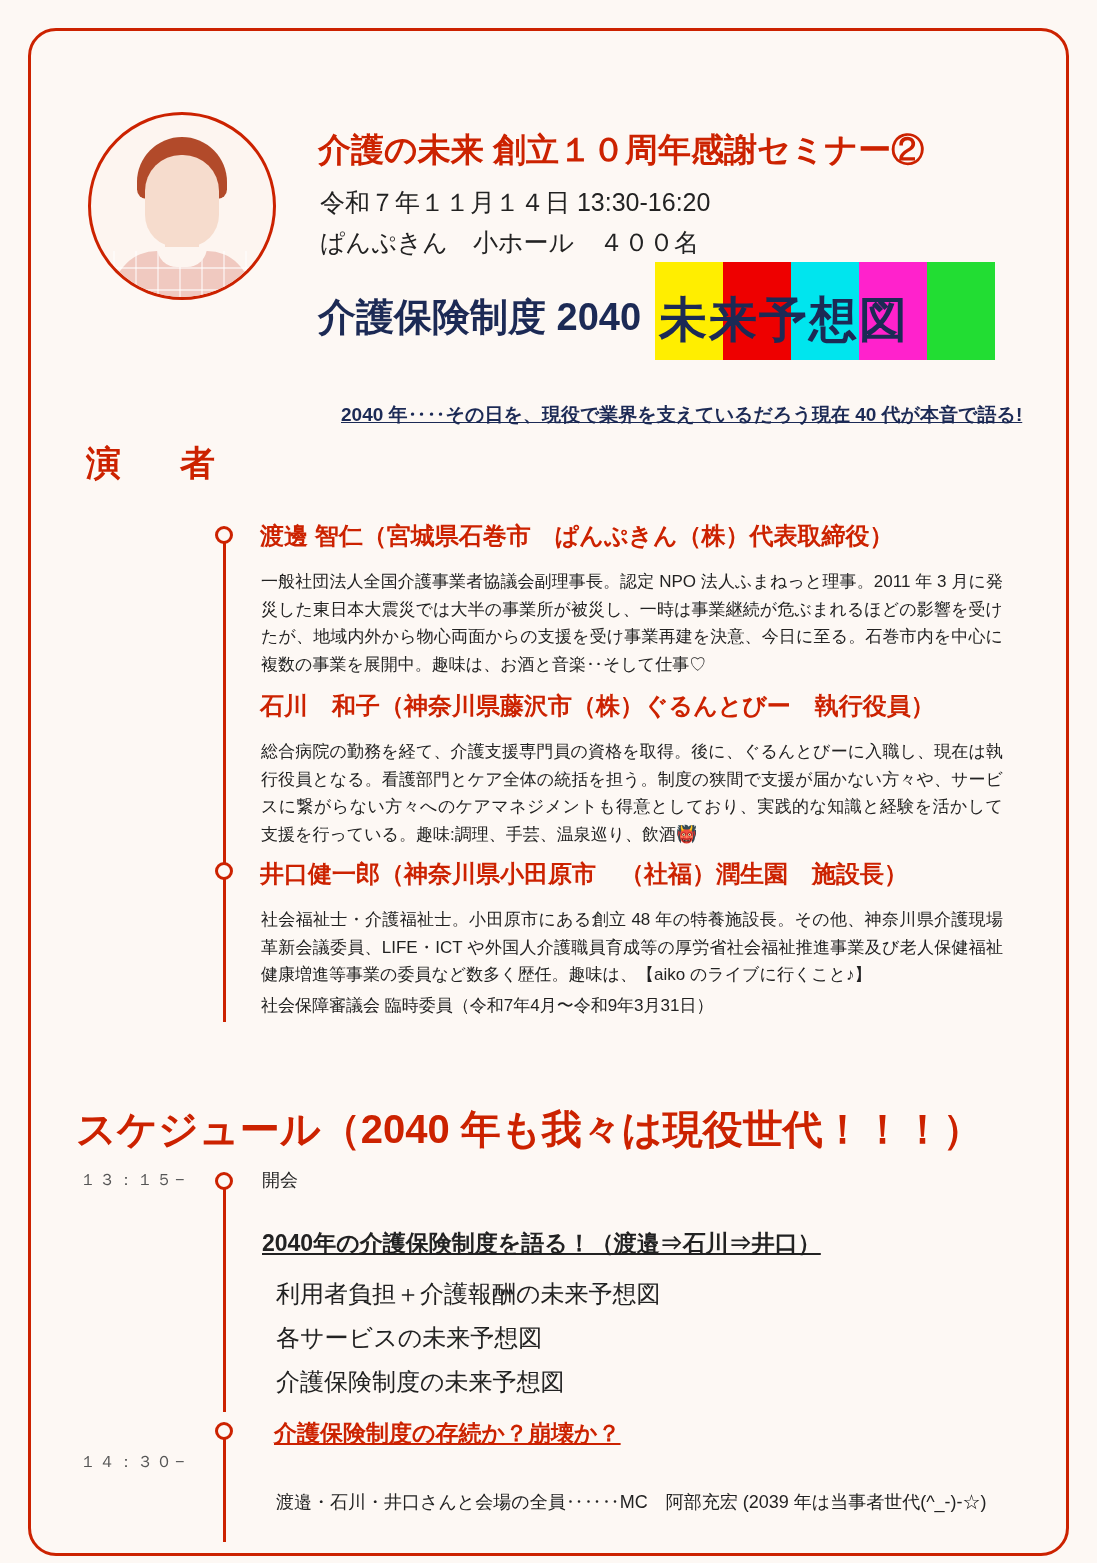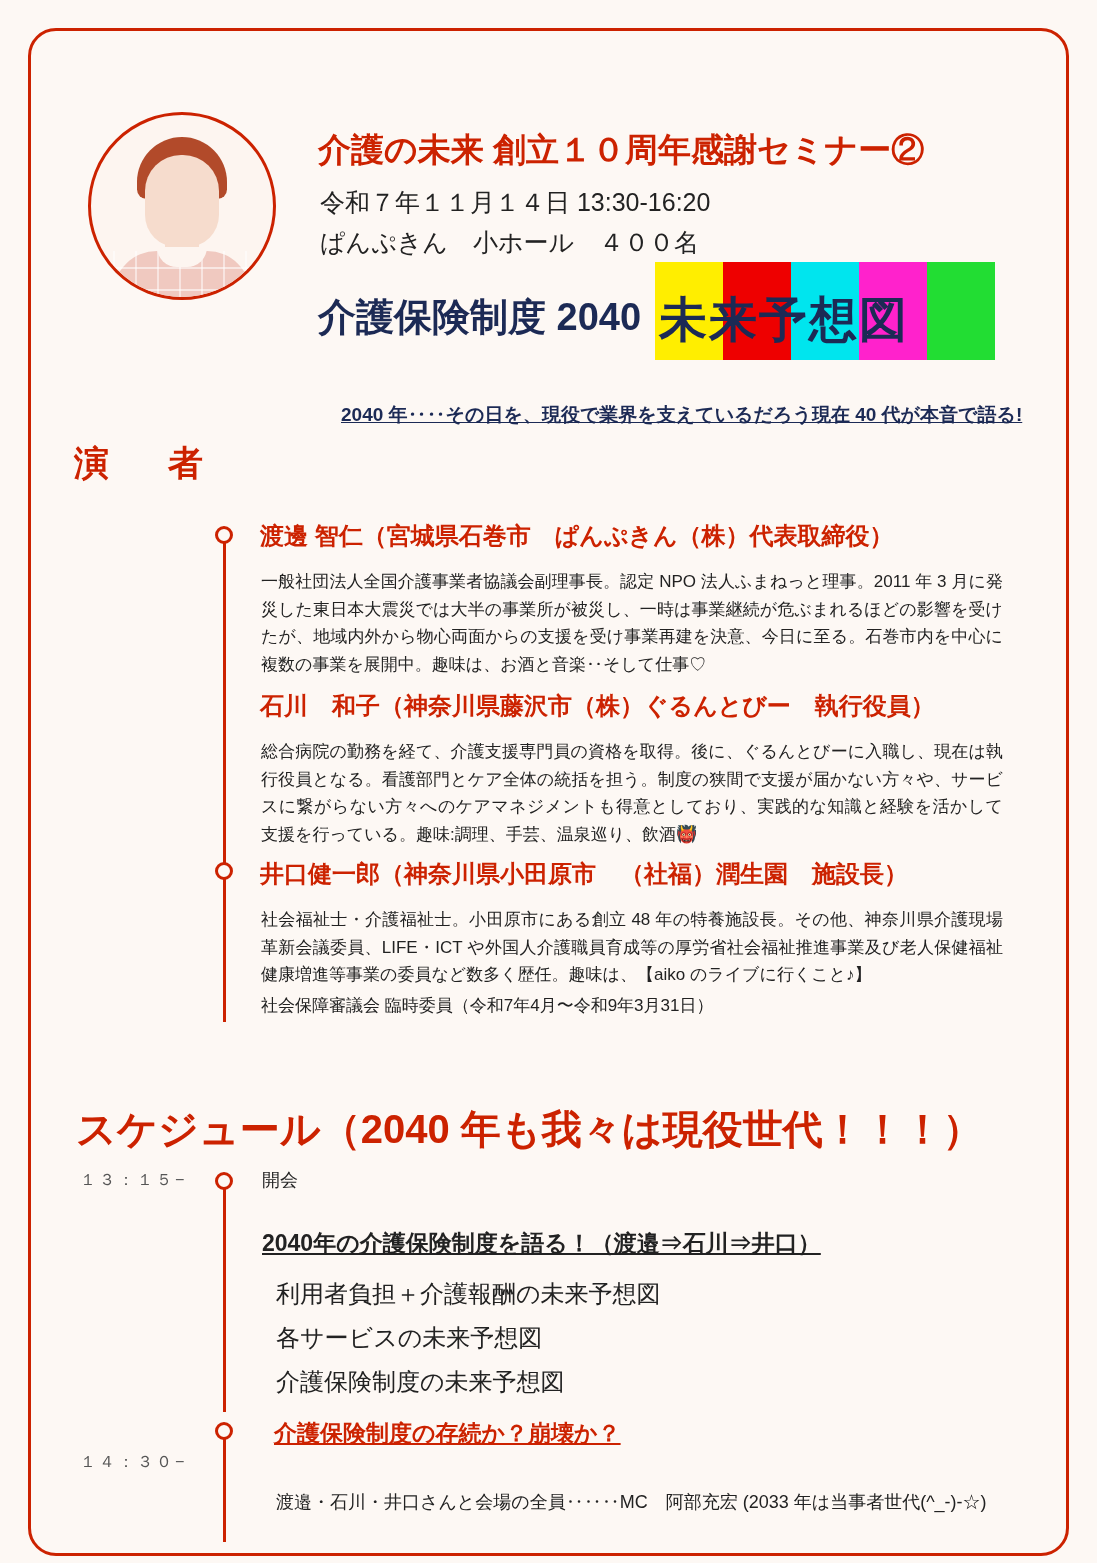--- a/index.html
+++ b/index.html
@@ -166,21 +166,21 @@
   }
 
   
   .section-heading {
     position: absolute;
     font-size: 35px;
     font-weight: bold;
     color: #cc2200;
   }
   #speakers-heading {
-    left: 74px;
+    left: 86px;
     top: 440px;
     letter-spacing: 12px;
   }
   #schedule-heading {
     left: 76px;
     top: 1102px;
     font-size: 40px;
     white-space: nowrap;
   }
 
@@ -315,13 +315,13 @@
 <div class="sch-item" style="left:262px; top:1168px;">開会</div>
 
 <div class="sch-item strong" style="left:262px; top:1228px;">2040年の介護保険制度を語る！（渡邉⇒石川⇒井口）</div>
 <div class="sch-sub" style="left:276px; top:1278px;">利用者負担＋介護報酬の未来予想図</div>
 <div class="sch-sub" style="left:276px; top:1322px;">各サービスの未来予想図</div>
 <div class="sch-sub" style="left:276px; top:1366px;">介護保険制度の未来予想図</div>
 
 <div class="time-label" style="left:80px; top:1420px;margin-top:32px;">１４：３０−</div>
 <div class="bullet" style="left:215px; top:1422px;"></div>
 <div class="sch-item red" style="left:262px; top:1418px;margin-left:12px;">介護保険制度の存続か？崩壊か？</div>
-<div class="sch-note" style="left:276px; top:1490px;">渡邉・石川・井口さんと会場の全員‥‥‥MC　阿部充宏 (2033 年は当事者世代(^_-)-☆)</div>
+<div class="sch-note" style="left:276px; top:1490px;">渡邉・石川・井口さんと会場の全員‥‥‥MC　阿部充宏 (2039 年は当事者世代(^_-)-☆)</div>
 
 </body></html>

